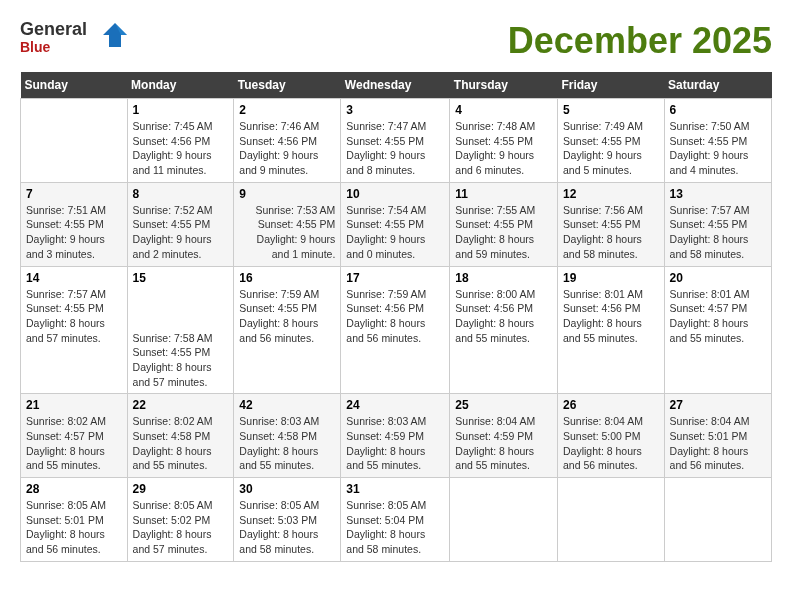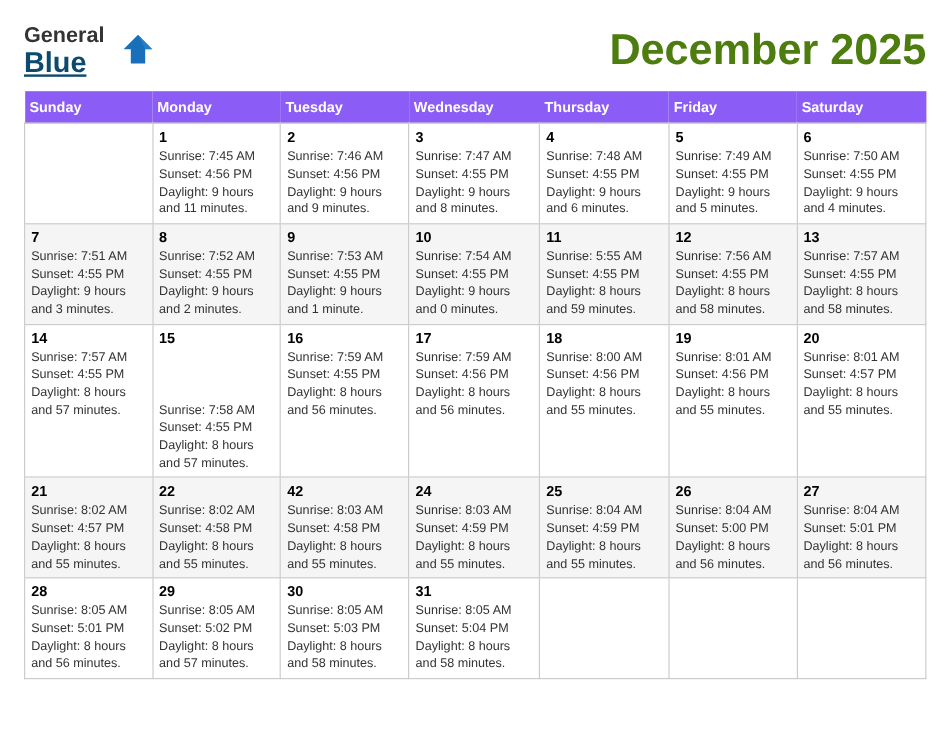--- a/index.html
+++ b/index.html
@@ -25,44 +25,43 @@
       display: flex;
       flex-direction: column;
       line-height: 1.1;
     }
     .logo-general {
       font-size: 18px;
       font-weight: bold;
       color: #333;
     }
     .logo-blue {
-      font-size: 24px;
-      font-weight: bold;
-      color: #0c4a6e;
-      text-decoration: underline;
+      font-size: 14px;
+      font-weight: bold;
+      color: #b91c1c;
     }
     .title-area {
       text-align: right;
     }
     .month-title {
       font-size: 36px;
       font-weight: bold;
       color: #4d7c0f;
     }
     .location {
       font-size: 14px;
       color: #555;
     }
     table {
       width: 100%;
       border-collapse: collapse;
       font-size: 11px;
     }
     th {
-      background: #8b5cf6;
+      background: #404040;
       color: #fff;
       padding: 6px 4px;
       text-align: left;
       font-size: 12px;
       font-weight: bold;
     }
     td {
       border: 1px solid #ccc;
       padding: 4px 5px;
       vertical-align: top;
@@ -177,35 +176,35 @@
         </td>
         <td>
           <span class="day-num">8</span>
           <div class="day-info" style="white-space: pre-line;">Sunrise: 7:52 AM
 Sunset: 4:55 PM
 Daylight: 9 hours
 and 2 minutes.</div>
         </td>
         <td>
           <span class="day-num">9</span>
-          <div class="day-info" style="white-space: pre-line;">Sunrise: 7:53 AM
+          <div class="day-info" style="white-space: pre-line; text-align: right;">Sunrise: 7:53 AM
 Sunset: 4:55 PM
 Daylight: 9 hours
 and 1 minute.</div>
         </td>
         <td>
           <span class="day-num">10</span>
           <div class="day-info" style="white-space: pre-line;">Sunrise: 7:54 AM
 Sunset: 4:55 PM
 Daylight: 9 hours
 and 0 minutes.</div>
         </td>
         <td>
           <span class="day-num">11</span>
-          <div class="day-info" style="white-space: pre-line;">Sunrise: 5:55 AM
+          <div class="day-info" style="white-space: pre-line;">Sunrise: 7:55 AM
 Sunset: 4:55 PM
 Daylight: 8 hours
 and 59 minutes.</div>
         </td>
         <td>
           <span class="day-num">12</span>
           <div class="day-info" style="white-space: pre-line;">Sunrise: 7:56 AM
 Sunset: 4:55 PM
 Daylight: 8 hours
 and 58 minutes.</div>

